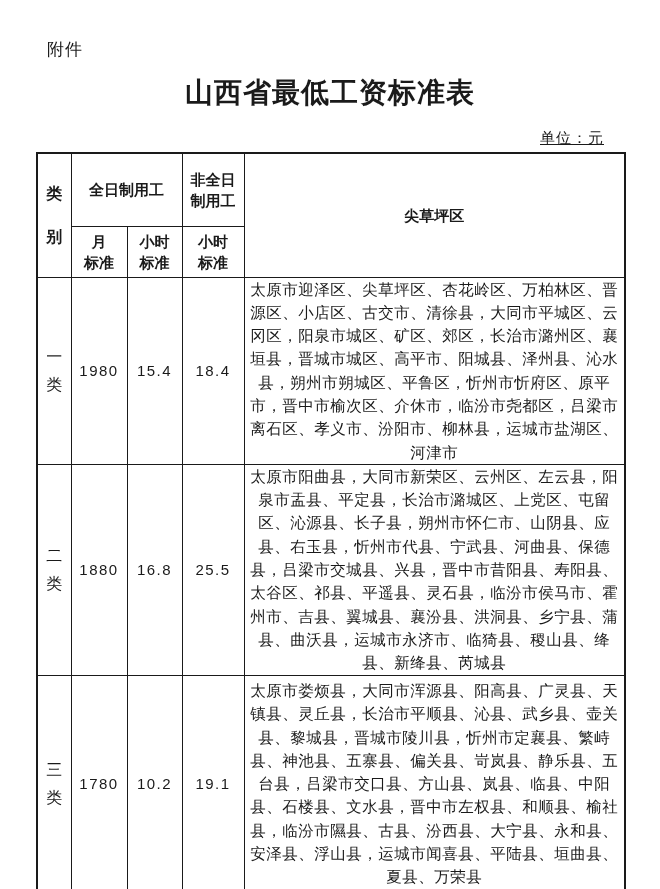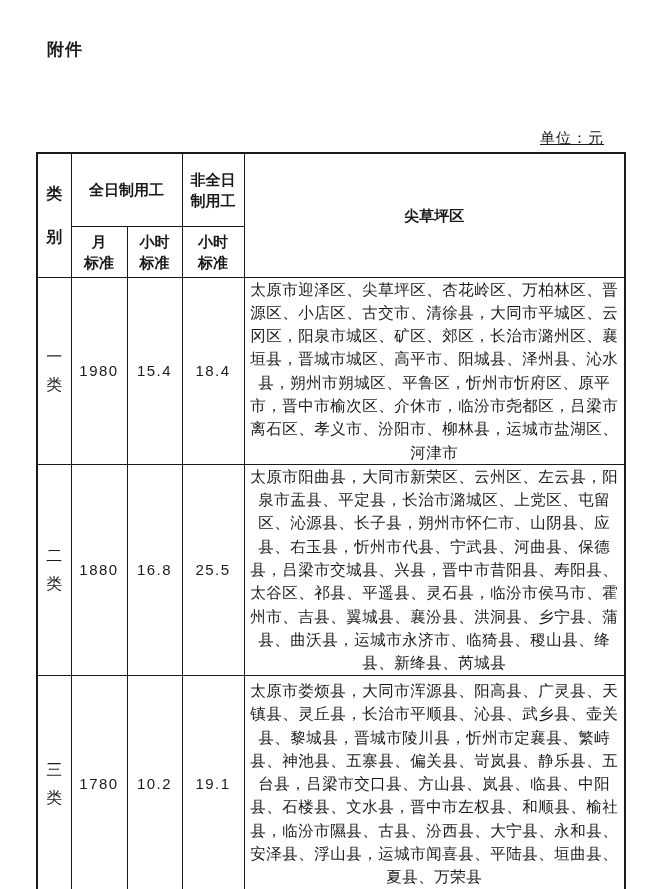--- a/index.html
+++ b/index.html
@@ -13,21 +13,21 @@
     position: relative;
     width: 660px;
     height: 889px;
     background: #ffffff;
     overflow: hidden;
   }
   .attachment {
     position: absolute;
     left: 47px; top: 38px;
     font-family: "Liberation Sans", "DejaVu Sans", sans-serif;
-    font-weight: bold;
+    font-weight: normal;
     font-size: 17px;
     letter-spacing: 1px;
   }
   .title {
     position: absolute;
     left: 0; top: 76px;
     width: 660px;
     margin: 0;
     text-align: center;
     font-size: 28px;
@@ -84,20 +84,21 @@
     letter-spacing: 0.5px;
   }
 </style>
 </head>
 <body>
 
 <div class="page">
 
   <div class="attachment">附件</div>
 
+  <h1 class="title">山西省最低工资标准表</h1>
 
   <div class="unit">单位：元</div>
 
   <table class="wage-table">
     <colgroup>
       <col style="width:34px">
       <col style="width:56px">
       <col style="width:55px">
       <col style="width:62px">
       <col style="width:381px">

